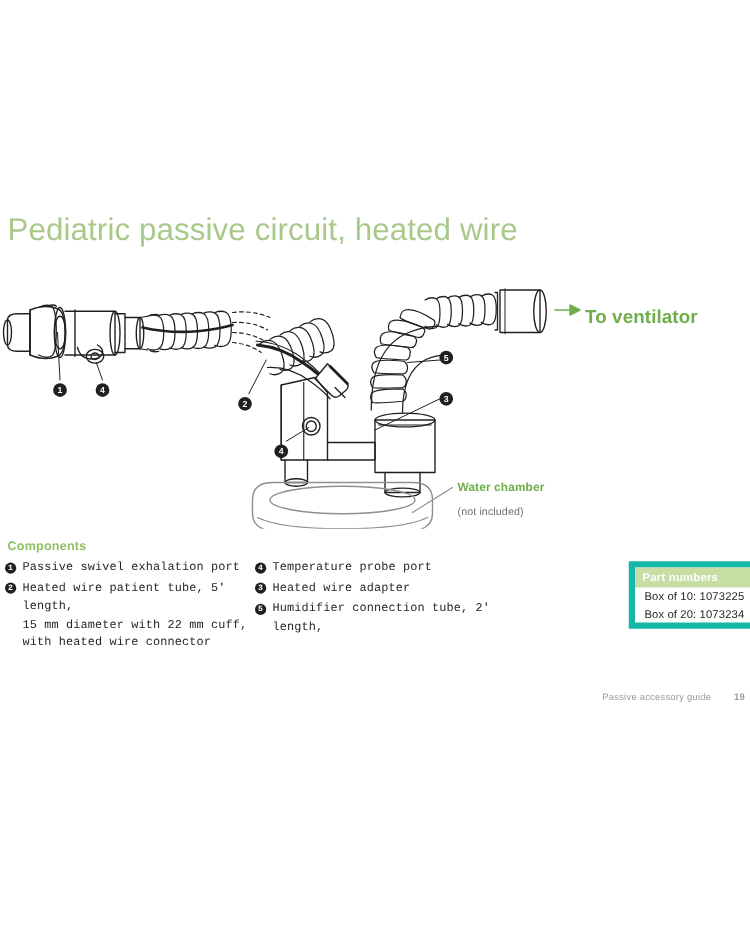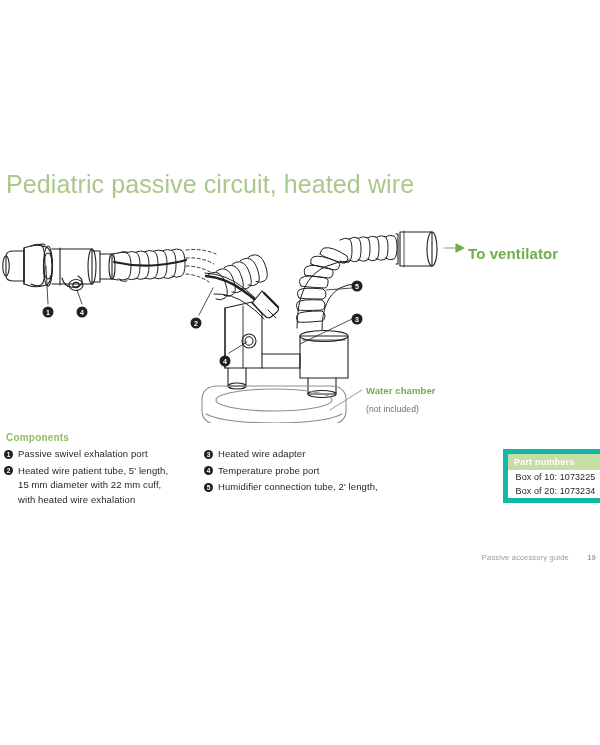--- a/index.html
+++ b/index.html
@@ -35,21 +35,21 @@
     left:366px;top:404px;font-size:8.5px;color:#6d6e71;letter-spacing:.1px;
   }
 
   
   .components{position:absolute;left:4px;top:432px;width:420px;}
   .components-heading{
     font-size:10px;font-weight:bold;color:#8ec063;margin:0 0 4px 2px;
     letter-spacing:.2px;
   }
   .comp-cols{position:relative;}
-  .comp-col{position:absolute;top:0;}
+  .comp-col{position:absolute;top:0;font-family:Liberation Mono, monospace;}
   .comp-col-left{left:0;width:200px;}
   .comp-col-right{left:200px;width:215px;}
   .comp-item{
     position:relative;padding-left:14px;margin-bottom:2px;
     font-size:9.5px;line-height:14.5px;color:#231f20;letter-spacing:.1px;
   }
   .comp-item .bullet{
     position:absolute;left:0;top:2.5px;
     width:9px;height:9px;border-radius:50%;
     background:#231f20;color:#fff;
@@ -287,32 +287,32 @@
 
       <div class="comp-col comp-col-left">
         <div class="comp-item">
           <span class="bullet">1</span>
           <span>Passive swivel exhalation port</span>
         </div>
         <div class="comp-item">
           <span class="bullet">2</span>
           <span>Heated wire patient tube, 5' length,</span>
           <span class="cont">15 mm diameter with 22 mm cuff,</span>
-          <span class="cont">with heated wire exhalation</span>
+          <span class="cont">with heated wire connector</span>
         </div>
       </div>
 
       <div class="comp-col comp-col-right">
+        <div class="comp-item">
+          <span class="bullet">4</span>
+          <span>Temperature probe port</span>
+        </div>
         <div class="comp-item">
           <span class="bullet">3</span>
           <span>Heated wire adapter</span>
-        </div>
-        <div class="comp-item">
-          <span class="bullet">4</span>
-          <span>Temperature probe port</span>
         </div>
         <div class="comp-item">
           <span class="bullet">5</span>
           <span>Humidifier connection tube, 2' length,</span>
         </div>
       </div>
 
     </div>
   </div>
 

